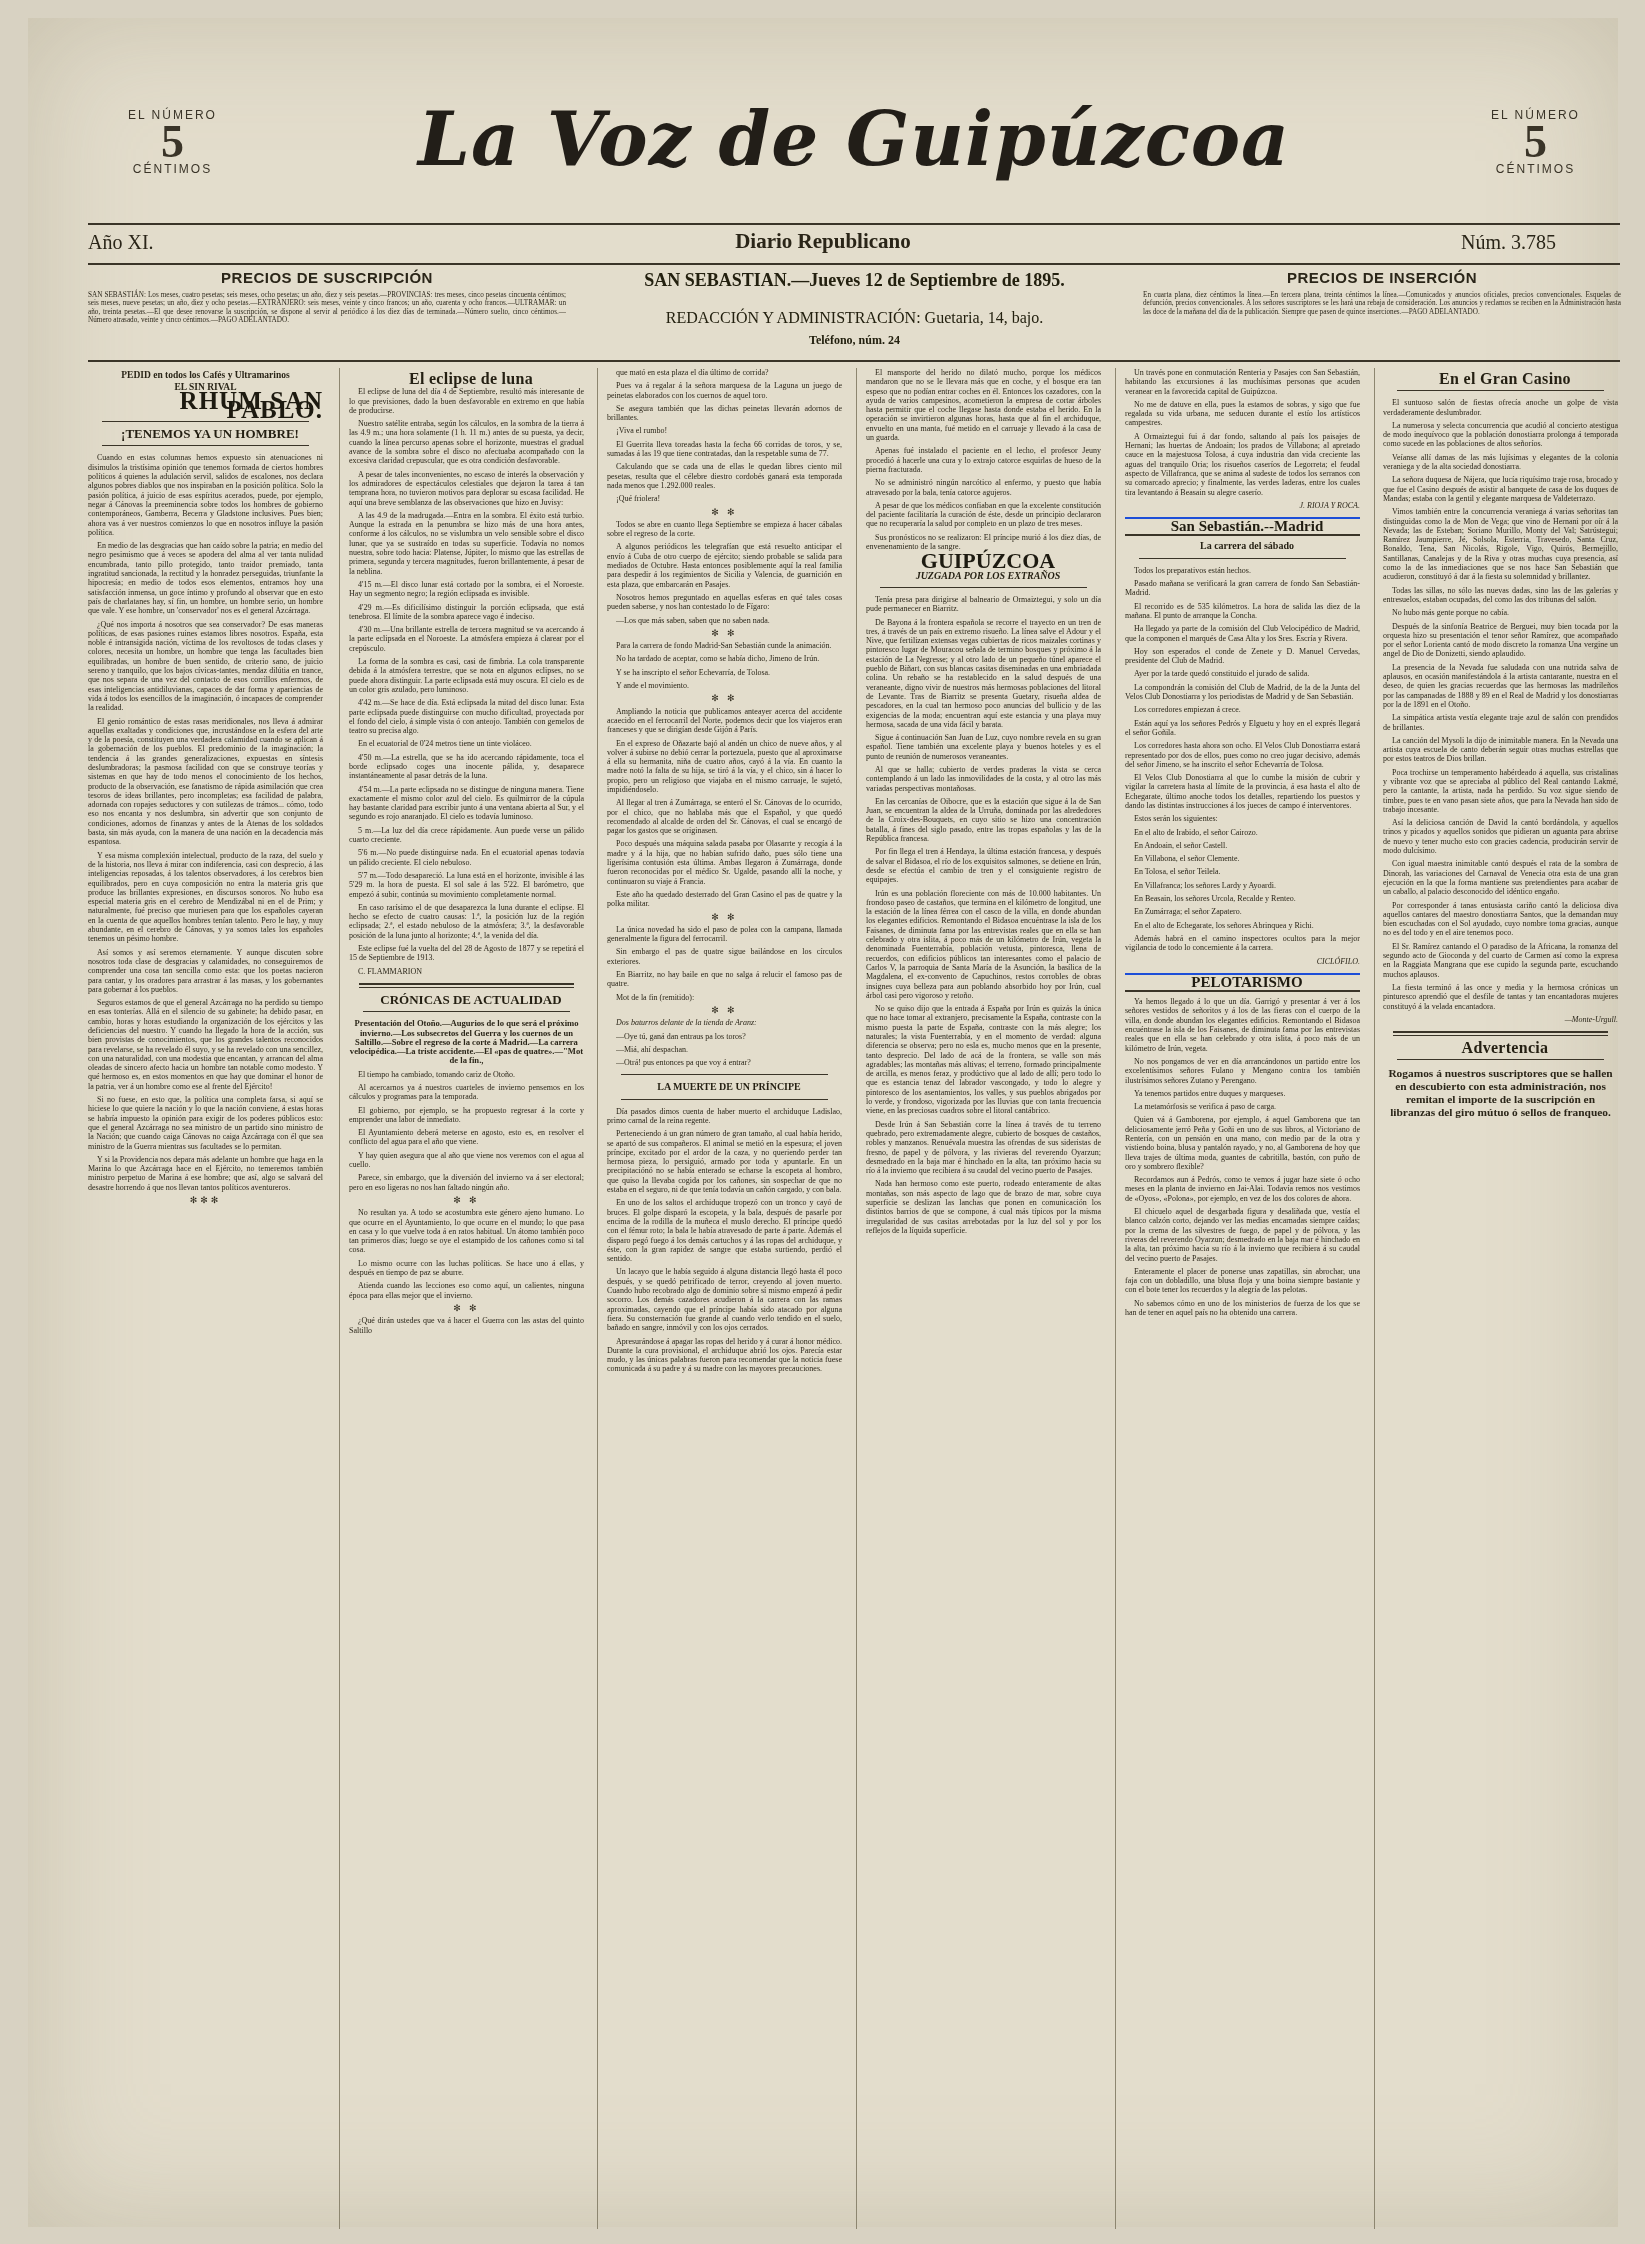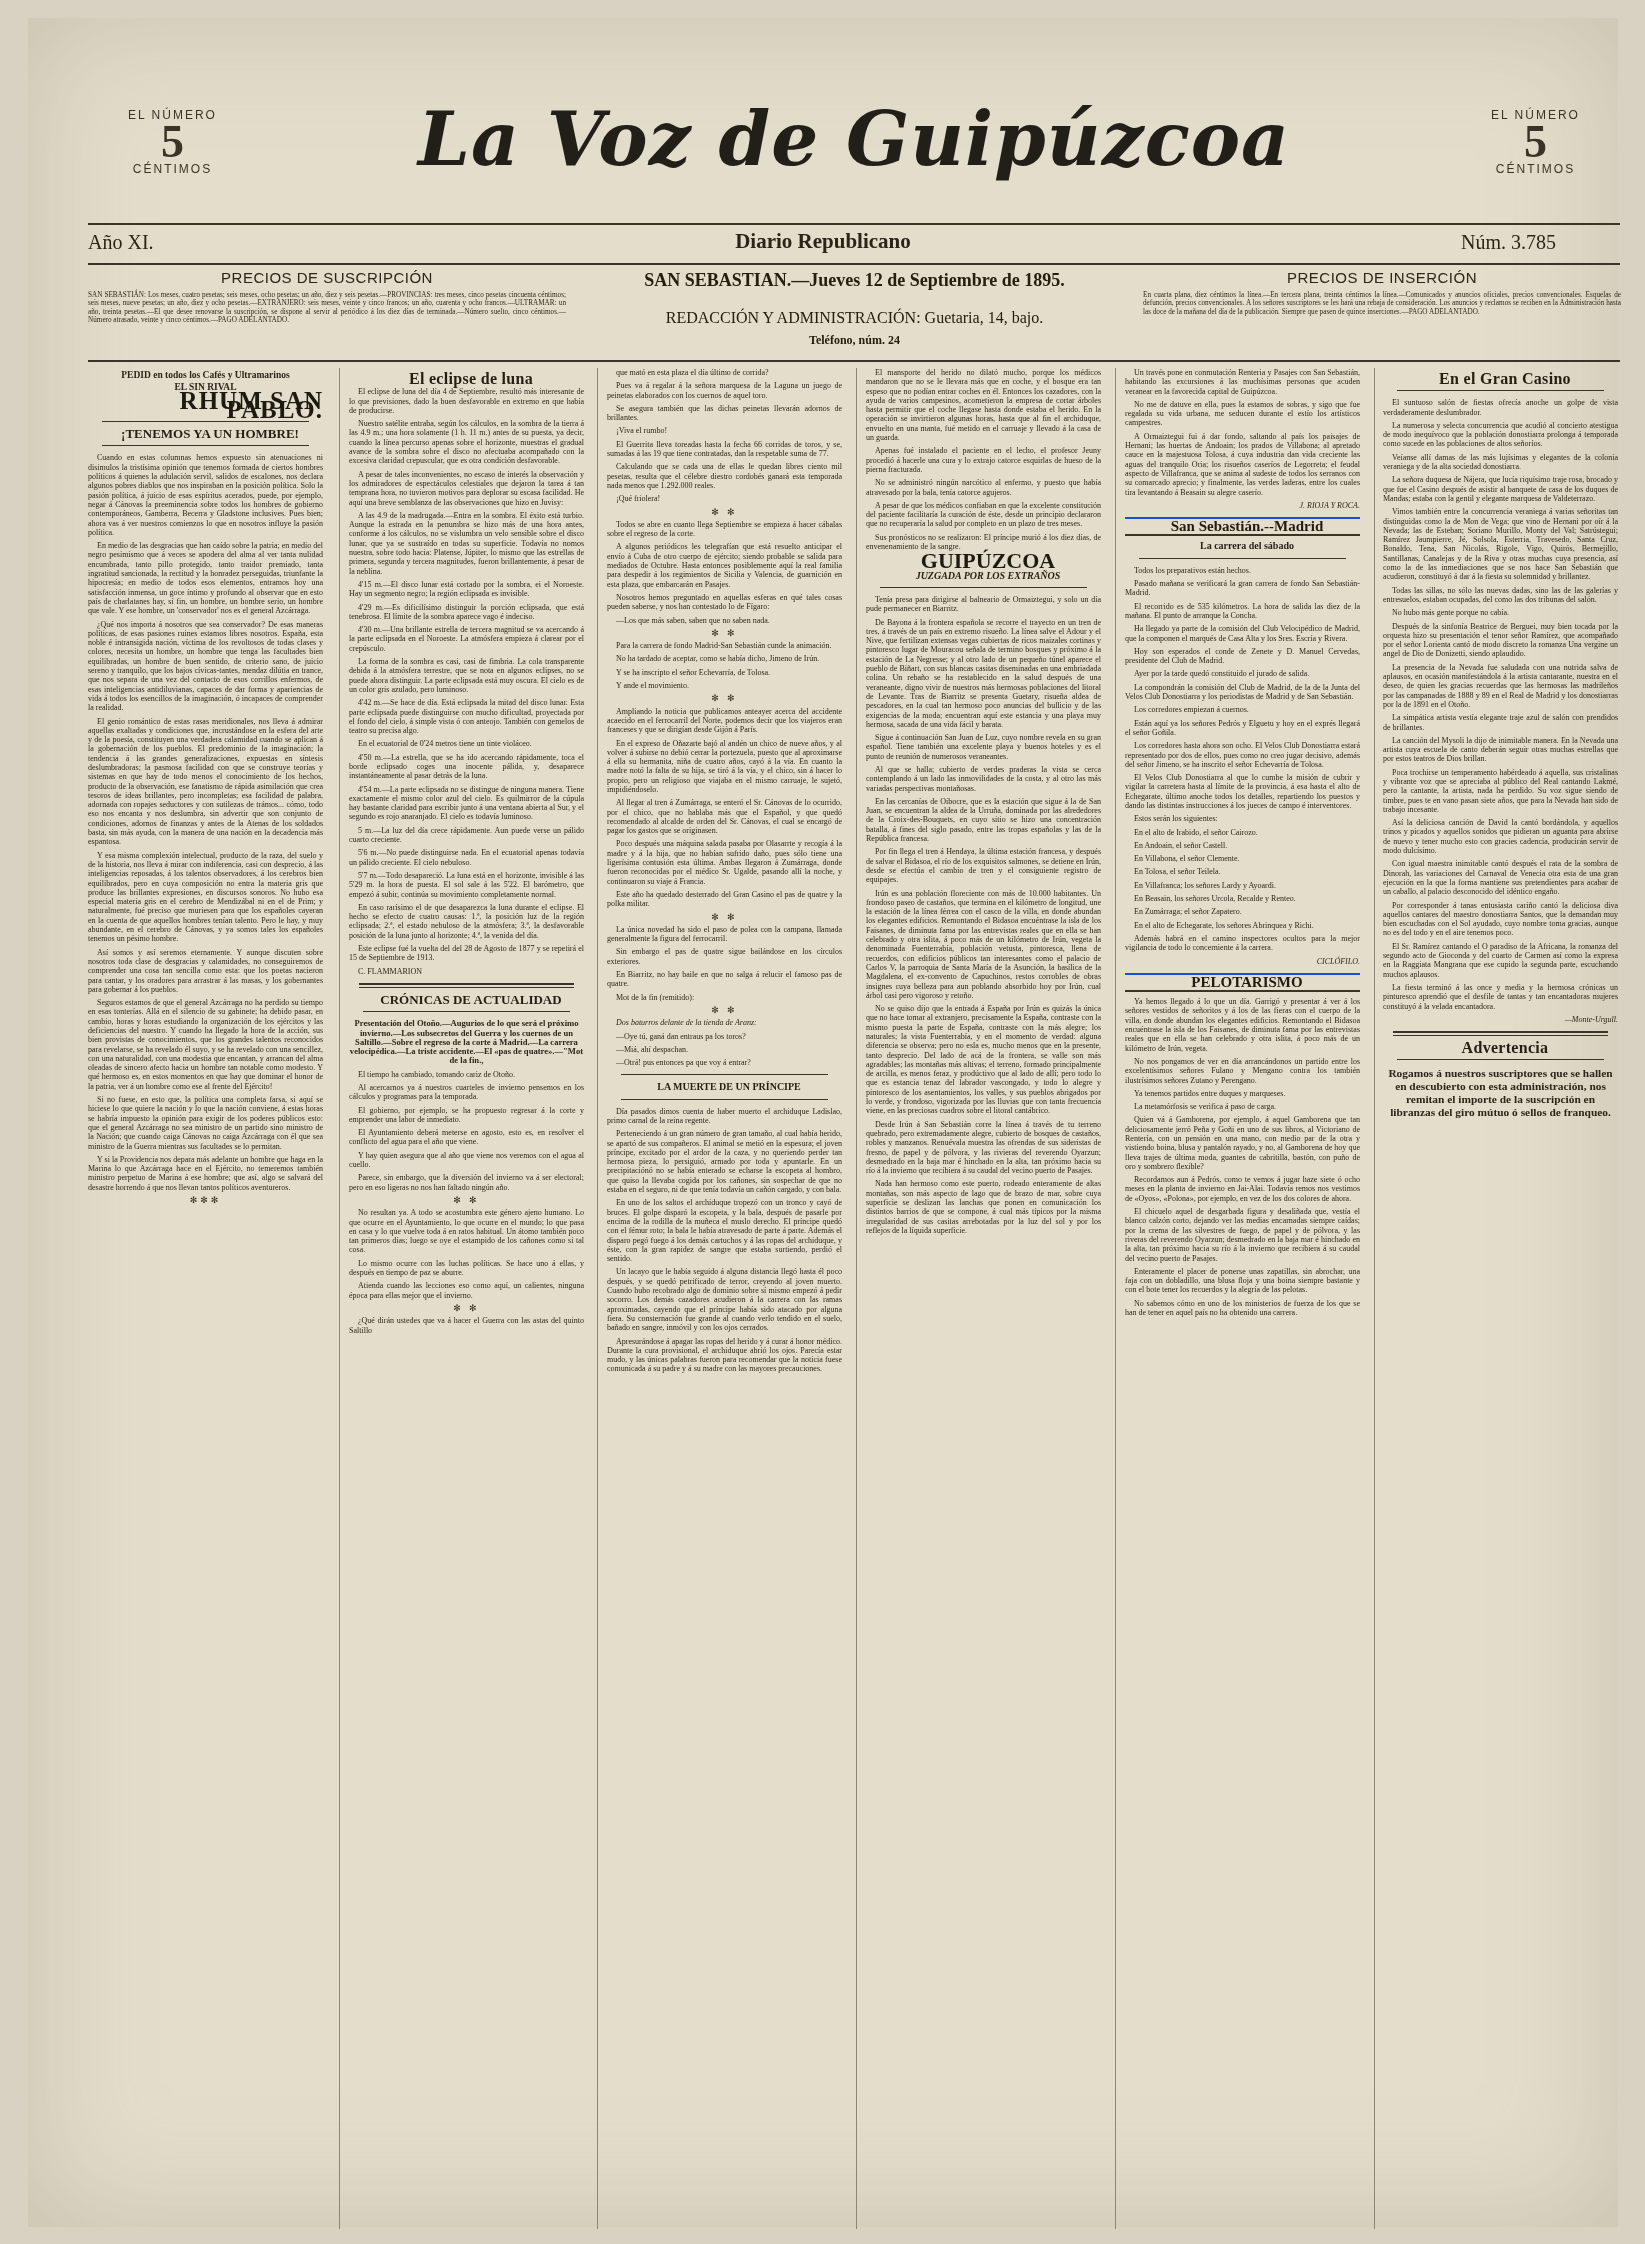--- a/index.html
+++ b/index.html
@@ -20,21 +20,21 @@
   .stamp .big{font-size:46px;font-weight:bold;line-height:40px;font-family:"Liberation Serif",serif;}
   .stamp .l2{font-size:12px;letter-spacing:2px;font-family:"Liberation Sans",sans-serif;}
   .rule{position:absolute;background:#3a3428;}
   .anio{position:absolute;left:60px;top:213px;font-size:20px;color:#2a2518;}
   .num{position:absolute;right:62px;top:213px;font-size:20px;color:#2a2518;}
   .subtitle{position:absolute;left:0;width:100%;text-align:center;top:211px;
             font-size:21px;font-weight:bold;color:#2a2518;font-family:"Liberation Serif",serif;}
   
   .infobar{position:absolute;left:60px;top:251px;width:1532px;height:86px;}
   .ib-col{position:absolute;top:0;height:86px;}
-  .ib-head{text-align:center;font-weight:normal;font-size:15px;letter-spacing:0.5px;color:#2a2518;
+  .ib-head{text-align:center;font-weight:bold;font-size:15px;letter-spacing:0.5px;color:#2a2518;
            font-family:"Liberation Sans",sans-serif;}
   .ib-body{font-size:7.2px;line-height:8.4px;text-align:justify;color:#2d281c;margin-top:5px;}
   .ib-center{text-align:center;}
   .ib-center .l1{font-size:18px;font-weight:bold;color:#23200f;margin-top:1px;}
   .ib-center .l2{font-size:16px;margin-top:18px;color:#23200f;}
   .ib-center .l3{font-size:12px;font-weight:bold;margin-top:6px;color:#23200f;}
   
   .cols{position:absolute;left:60px;top:350px;width:1532px;height:1861px;}
   .col{position:absolute;top:0;width:235px;height:1861px;overflow:hidden;}
   .vr{position:absolute;top:0;width:1px;height:1861px;background:#8d8670;}
@@ -242,21 +242,21 @@
         <p class="boxhead">San Sebastián.--Madrid</p>
         <p class="h3">La carrera del sábado</p>
         <div class="sep"></div>
         <p>Todos los preparativos están hechos.</p>
         <p>Pasado mañana se verificará la gran carrera de fondo San Sebastián-Madrid.</p>
         <p>El recorrido es de 535 kilómetros. La hora de salida las diez de la mañana. El punto de arranque la Concha.</p>
         <p>Ha llegado ya parte de la comisión del Club Velocipédico de Madrid, que la componen el marqués de Casa Alta y los Sres. Escría y Rivera.</p>
         <p>Hoy son esperados el conde de Zenete y D. Manuel Cervedas, presidente del Club de Madrid.</p>
         <p>Ayer por la tarde quedó constituido el jurado de salida.</p>
         <p>La compondrán la comisión del Club de Madrid, de la de la Junta del Velos Club Donostiarra y los periodistas de Madrid y de San Sebastián.</p>
-        <p>Los corredores empiezan á cuernos.</p>
+        <p>Los corredores empiezan á crece.</p>
         <p>Están aquí ya los señores Pedrós y Elguetu y hoy en el exprés llegará el señor Goñila.</p>
         <p>Los corredores hasta ahora son ocho. El Velos Club Donostiarra estará representado por dos de ellos, pues como no creo jugar decisivo, además del señor Jimeno, se ha inscrito el señor Echevarría de Tolosa.</p>
         <p>El Velos Club Donostiarra al que lo cumbe la misión de cubrir y vigilar la carretera hasta al límite de la provincia, á esa hasta el alto de Echegarate, último anoche todos los detalles, repartiendo los puestos y dando las distintas instrucciones á los jueces de campo é interventores.</p>
         <p>Estos serán los siguientes:</p>
         <p>En el alto de Irabido, el señor Cairozo.</p>
         <p>En Andoain, el señor Castell.</p>
         <p>En Villabona, el señor Clemente.</p>
         <p>En Tolosa, el señor Teilela.</p>
         <p>En Villafranca; los señores Lardy y Ayoardi.</p>
         <p>En Beasain, los señores Urcola, Recalde y Renteo.</p>

